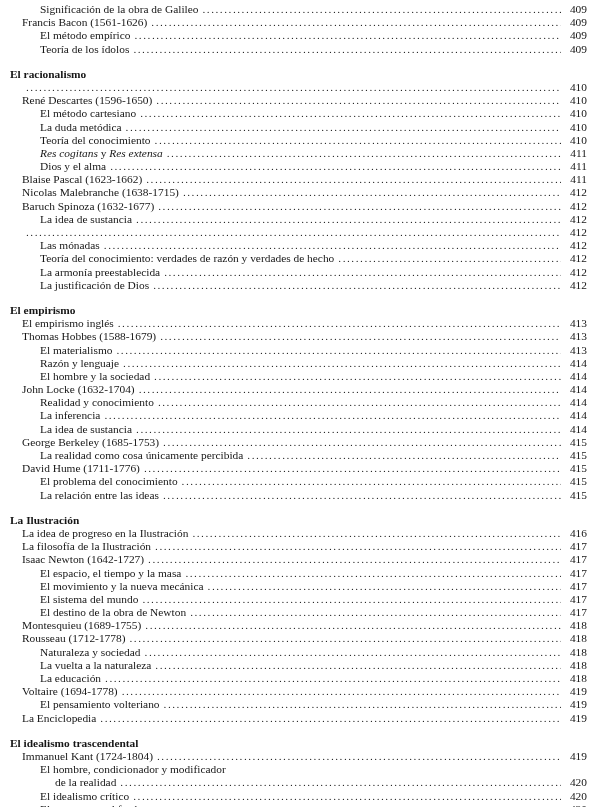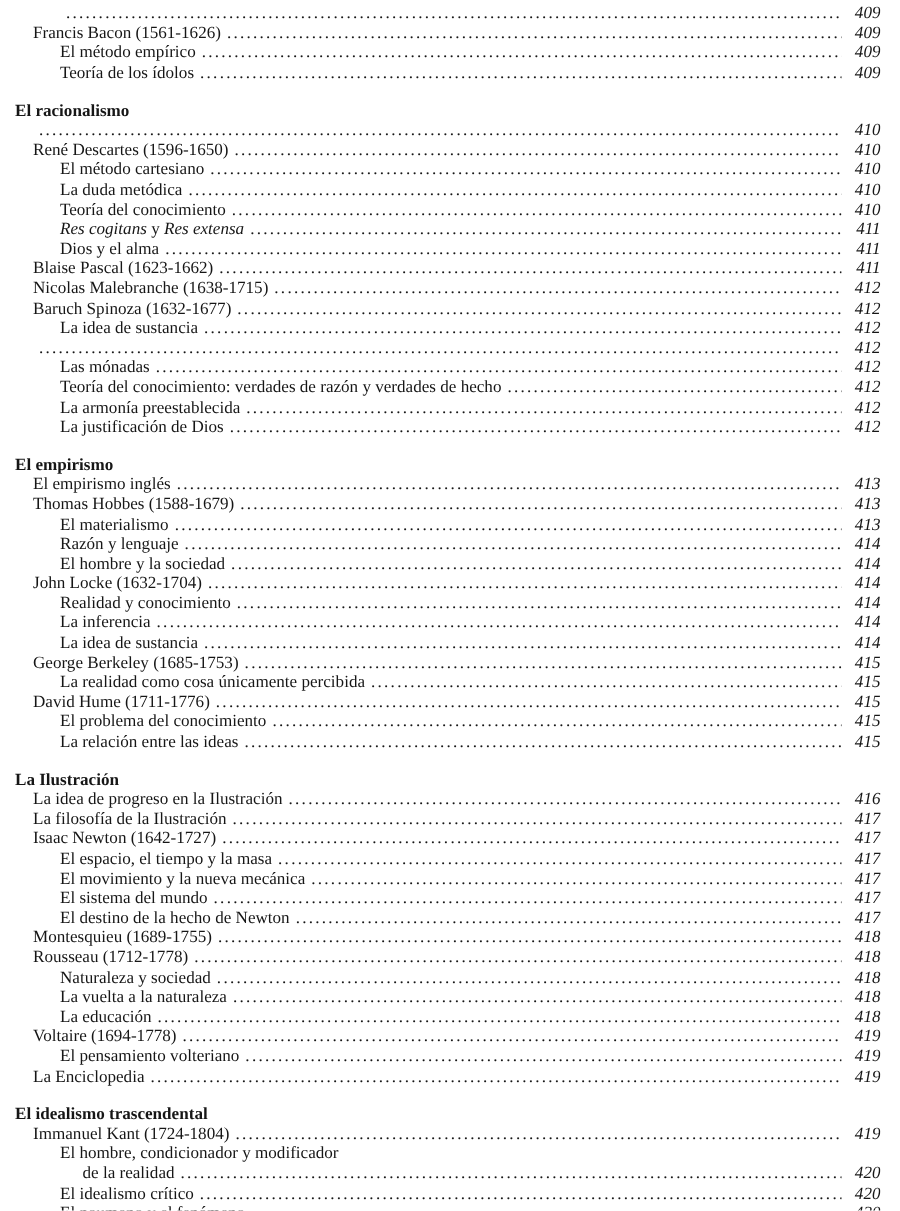--- a/index.html
+++ b/index.html
@@ -35,29 +35,29 @@
     overflow: hidden;
     white-space: nowrap;
     margin: 0 3px 0 4px;
     letter-spacing: 1.5px;
     font-weight: normal;
   }
   .pagenum {
     flex-shrink: 0;
     min-width: 23px;
     text-align: right;
-    font-style: italic;
   }
   .it { font-style: italic; margin-top: 27px; }
 </style>
 </head>
 <body>
 
 <div class="toc" id="toc-list">
     <div class="row l2">
+      <span class="label">Significación de la obra de Galileo</span>
       <span class="dots">............................................................................................................................................................................................................................................................................................................</span>
       <span class="pagenum">409</span>
     </div>
     <div class="row l1">
       <span class="label">Francis Bacon (1561-1626)</span>
       <span class="dots">............................................................................................................................................................................................................................................................................................................</span>
       <span class="pagenum">409</span>
     </div>
     <div class="row l2">
       <span class="label">El método empírico</span>
@@ -256,21 +256,21 @@
       <span class="label">El movimiento y la nueva mecánica</span>
       <span class="dots">............................................................................................................................................................................................................................................................................................................</span>
       <span class="pagenum">417</span>
     </div>
     <div class="row l2">
       <span class="label">El sistema del mundo</span>
       <span class="dots">............................................................................................................................................................................................................................................................................................................</span>
       <span class="pagenum">417</span>
     </div>
     <div class="row l2">
-      <span class="label">El destino de la hecho de Newton</span>
+      <span class="label">El destino de la obra de Newton</span>
       <span class="dots">............................................................................................................................................................................................................................................................................................................</span>
       <span class="pagenum">417</span>
     </div>
     <div class="row l1">
       <span class="label">Montesquieu (1689-1755)</span>
       <span class="dots">............................................................................................................................................................................................................................................................................................................</span>
       <span class="pagenum">418</span>
     </div>
     <div class="row l1">
       <span class="label">Rousseau (1712-1778)</span>

